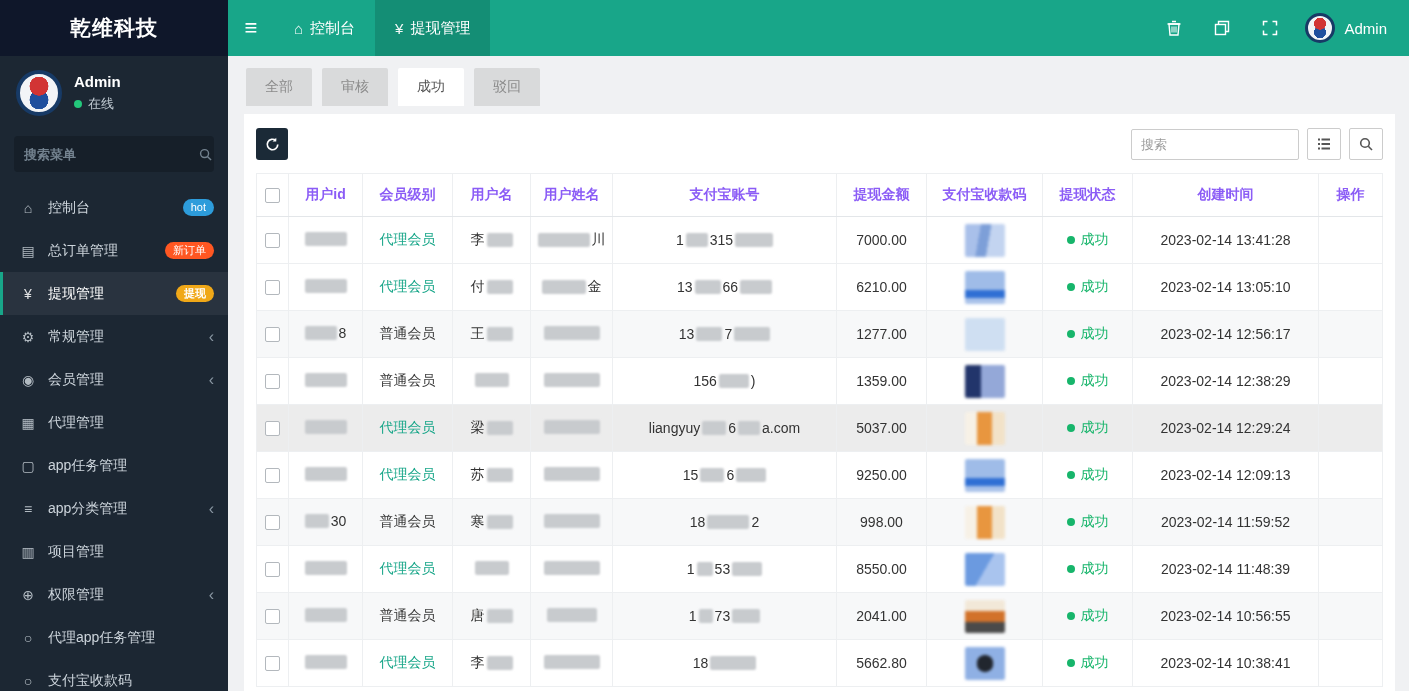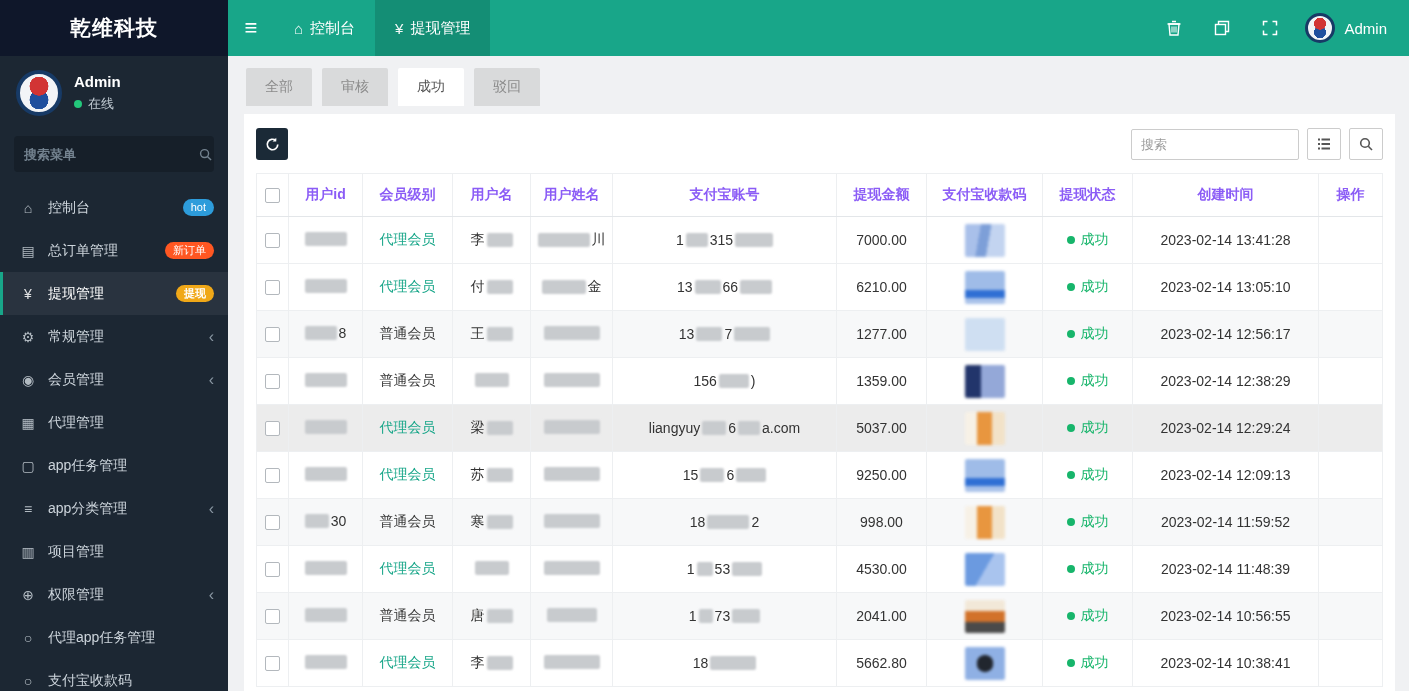--- a/index.html
+++ b/index.html
@@ -496,21 +496,21 @@
                   </span></td>
     <td><span class="cellwrap fullname-wrap">
                     <span class="redact" style="width: 56px;"></span>
                   </span></td>
     <td><span class="cellwrap acc-wrap">
                     <span class="vis">1</span>
                     <span class="redact" style="width: 16px;"></span>
                     <span class="vis">53</span>
                     <span class="redact" style="width: 30px;"></span>
                   </span></td>
-    <td><span class="amount">4530.00</span></td>
+    <td><span class="amount">8550.00</span></td>
     <td><span class="qr qr-bright"></span></td>
     <td><span class="status">
                     <span class="dot-green"></span>
                     <span class="status-text">成功</span>
                   </span></td>
     <td><span class="time">2023-02-14 11:48:39</span></td>
     <td></td>
   </tr>
 
   <tr>

